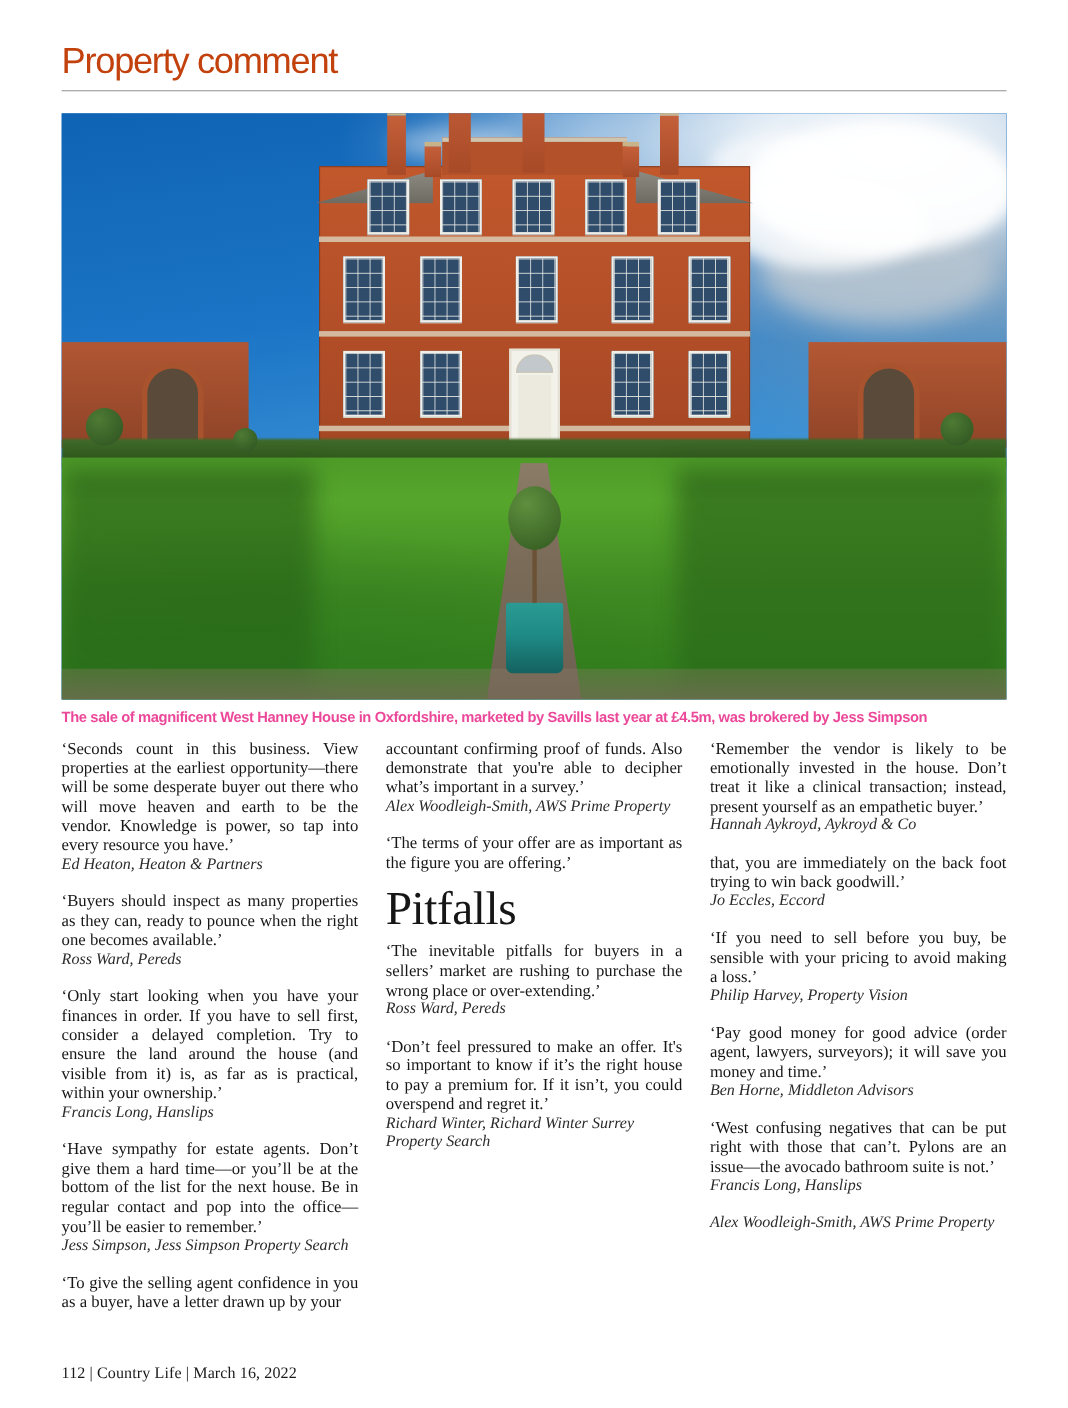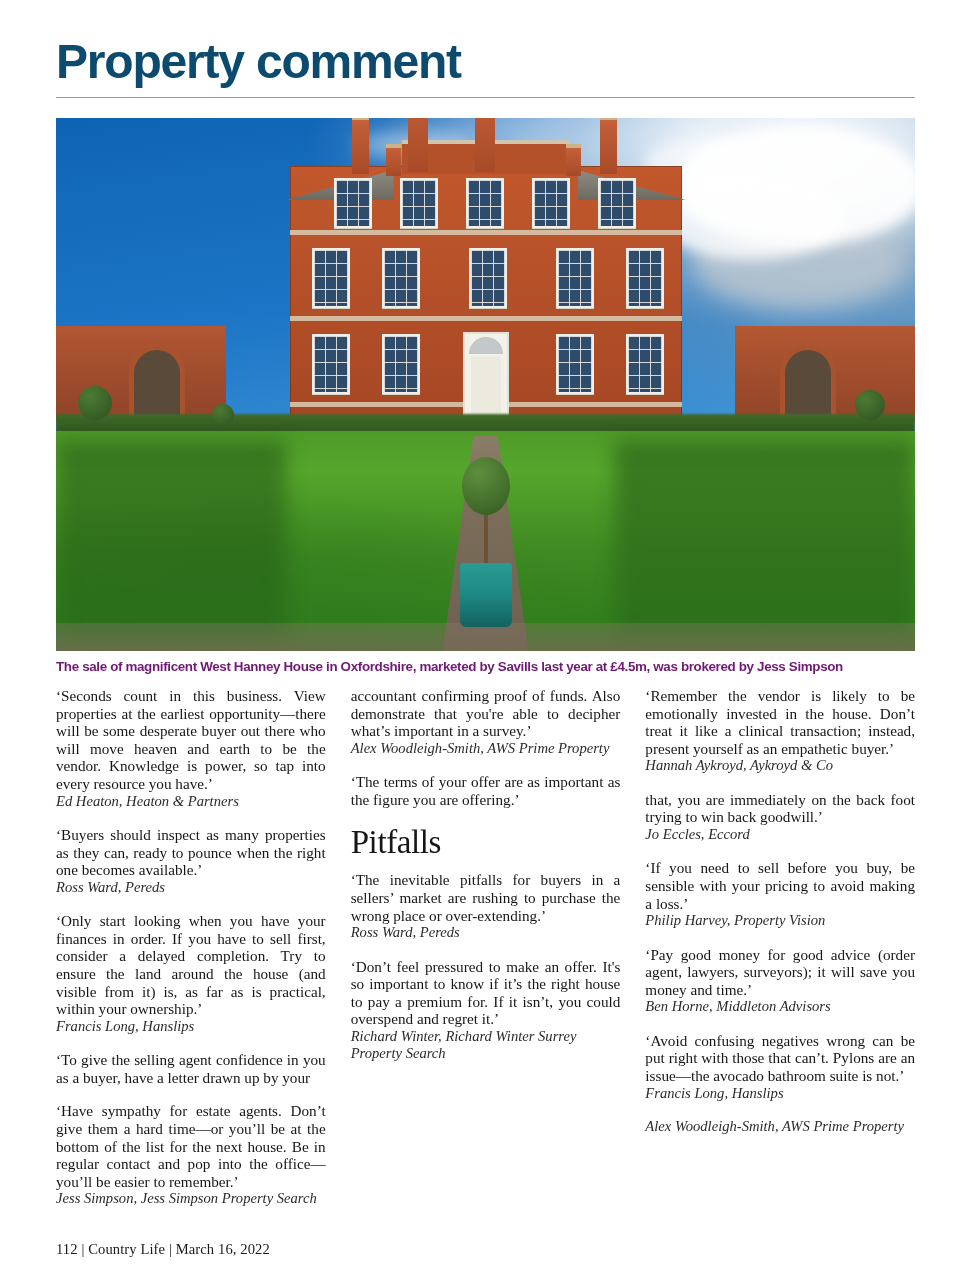--- a/index.html
+++ b/index.html
@@ -14,24 +14,24 @@
     position:absolute;left:0;top:0;width:971px;height:1280px;
     box-sizing:border-box;
     padding:0 56px;
   }
 
   
   .masthead{padding-top:38px;}
   .masthead h1{
     margin:0;
     font-family:"Liberation Sans",sans-serif;
-    font-weight:bold;
-    font-size:48px;
+    font-weight:normal;
+    font-size:33px;
     letter-spacing:-1.2px;
-    color:#0c4a6e;
+    color:#c2410c;
     line-height:1.0;
   }
   .rule{
     margin-top:11px;
     height:1px;width:100%;
     background:#9a9a9a;
   }
 
   
   .photo-wrap{margin-top:20px;}
@@ -173,21 +173,21 @@
     background:radial-gradient(circle at 35% 28%,#5f8f3e,#31591f);
   }
 
   
   .caption{
     margin-top:8px;
     font-family:"Liberation Sans",sans-serif;
     font-weight:bold;
     font-size:13.4px;
     letter-spacing:-0.35px;
-    color:#701a75;
+    color:#ec4899;
   }
 
   
   .cols{
     margin-top:13px;
     display:flex;
     gap:25px;
   }
   .col{width:270px;}
   .q{
@@ -201,21 +201,21 @@
   .attr{
     margin:0;
     font-style:italic;
     font-size:14.6px;
     line-height:17.4px;
     color:#2a2a2a;
   }
   .blk{margin-bottom:16px;}
   .blk:last-child{margin-bottom:0;}
   .subhead{
-    font-size:33px;
+    font-size:43px;
     line-height:36px;
     margin:9px 0 11px 0;
     font-weight:normal;
     letter-spacing:-0.4px;
   }
   .endmark{
     display:inline-block;
     width:22px;height:10px;
     margin-left:5px;
     vertical-align:-1px;
@@ -321,26 +321,26 @@
       </div>
       <div class="blk">
         <p class="q">‘Buyers should inspect as many properties as they can, ready to pounce when the right one becomes available.’</p>
         <p class="attr">Ross Ward, Pereds</p>
       </div>
       <div class="blk">
         <p class="q">‘Only start looking when you have your finances in order. If you have to sell first, consider a delayed completion. Try to ensure the land around the house (and visible from it) is, as far as is practical, within your ownership.’</p>
         <p class="attr">Francis Long, Hanslips</p>
       </div>
       <div class="blk">
-        <p class="q">‘To give the selling agent confidence in you as a buyer, have a letter drawn up by your</p>
-      </div>
-      <div class="blk">
         <p class="q">‘Have sympathy for estate agents. Don’t give them a hard time—or you’ll be at the bottom of the list for the next house. Be in regular contact and pop into the office—you’ll be easier to remember.’</p>
         <p class="attr">Jess Simpson, Jess Simpson Property Search</p>
       </div>
+      <div class="blk">
+        <p class="q">‘To give the selling agent confidence in you as a buyer, have a letter drawn up by your</p>
+      </div>
     </div>
 
     <div class="col">
       <div class="blk">
         <p class="q">accountant confirming proof of funds. Also demonstrate that you're able to decipher what’s important in a survey.’</p>
         <p class="attr">Alex Woodleigh-Smith, AWS Prime Property</p>
       </div>
       <div class="blk">
         <p class="q">‘The terms of your offer are as important as the figure you are offering.’</p>
       </div>
@@ -368,21 +368,21 @@
       </div>
       <div class="blk">
         <p class="q">‘If you need to sell before you buy, be sensible with your pricing to avoid making a loss.’</p>
         <p class="attr">Philip Harvey, Property Vision</p>
       </div>
       <div class="blk">
         <p class="q">‘Pay good money for good advice (order agent, lawyers, surveyors); it will save you money and time.’</p>
         <p class="attr">Ben Horne, Middleton Advisors</p>
       </div>
       <div class="blk">
-        <p class="q">‘Avoid confusing negatives wrong can be put right with those that can’t. Pylons are an issue—the avocado bathroom suite is not.’</p>
+        <p class="q">‘West confusing negatives that can be put right with those that can’t. Pylons are an issue—the avocado bathroom suite is not.’</p>
         <p class="attr">Francis Long, Hanslips</p>
       </div>
       <div class="blk">
         <p class="attr">Alex Woodleigh-Smith, AWS Prime Property</p>
       </div>
     </div>
 
   </div>
 
   <div class="footer">112 | Country Life | March 16, 2022</div>

